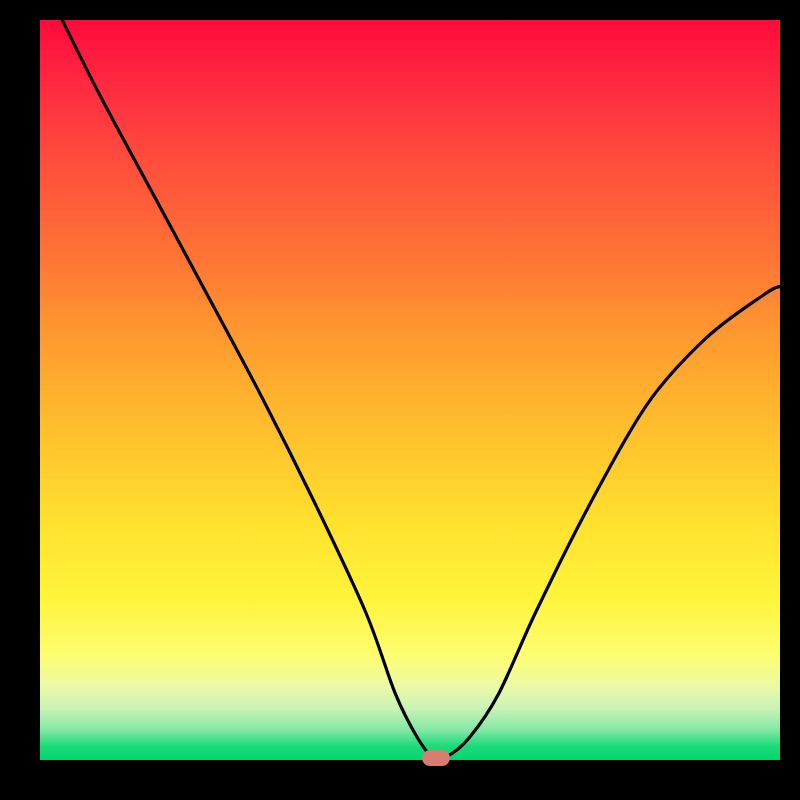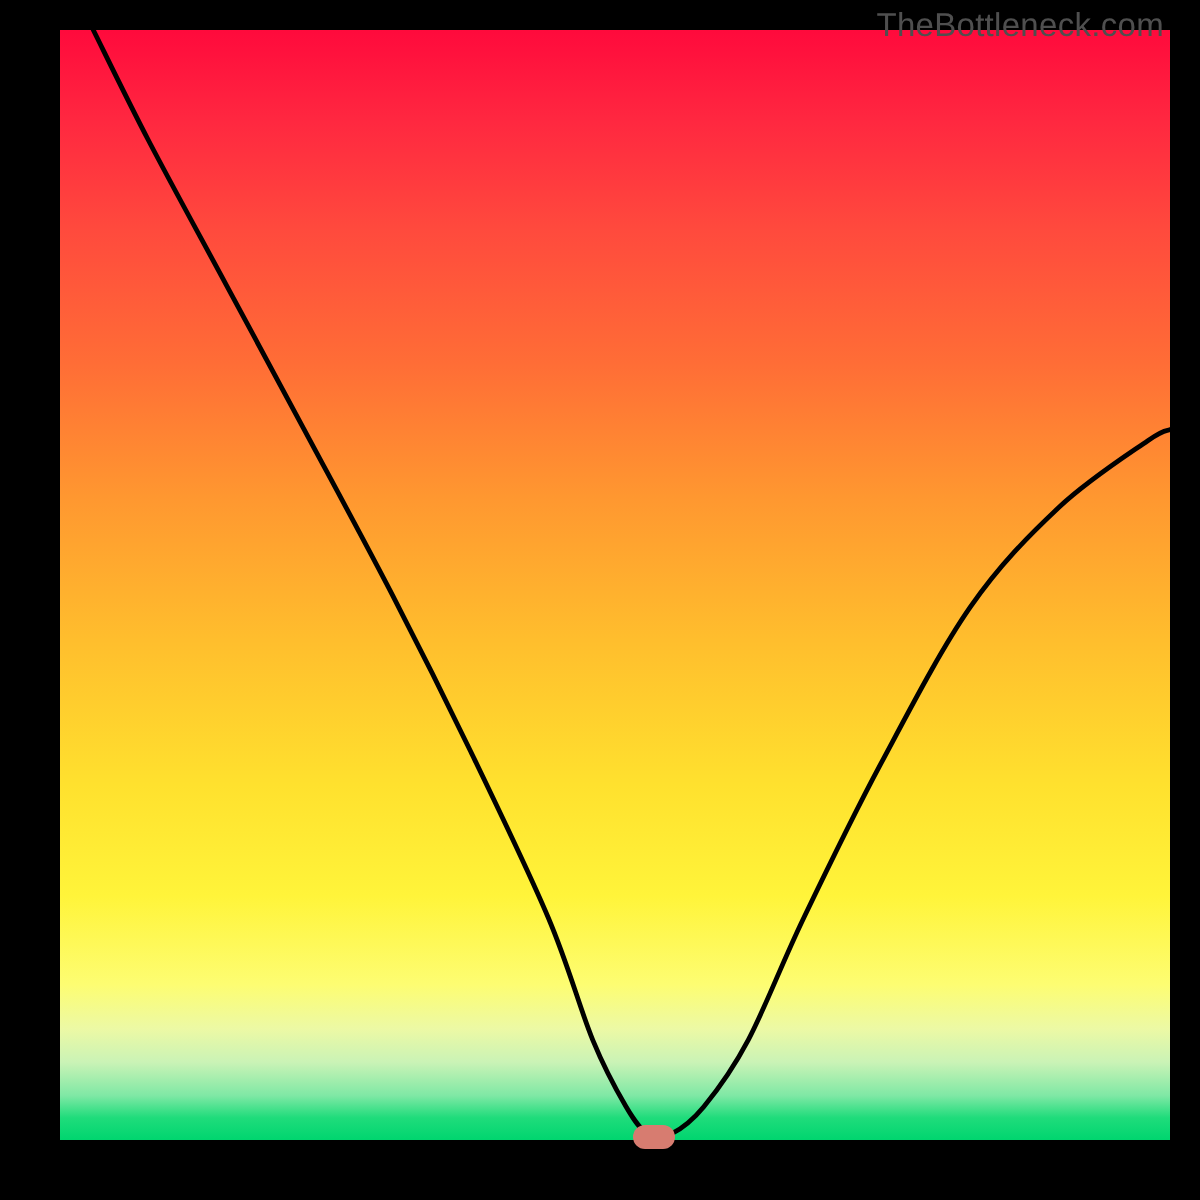--- a/index.html
+++ b/index.html
@@ -65,21 +65,20 @@
     height: 16px;
     border-radius: 8px;
     background: #d77c70;
     transform: translate(-50%, -50%);
   }
 </style>
 </head>
 <body>
 
 <div class="frame">
-  <div class="watermark">TheBottleneck.com</div>
 
   <div class="plot-area">
     <svg class="curve" viewBox="0 0 740 740" preserveAspectRatio="none">
       <path id="curve-path" fill="none" stroke="#000" stroke-width="3.2" stroke-linejoin="round" stroke-linecap="round" d="M 22.20 0.00 C 28.37 12.33, 44.40 45.63, 59.20 74.00 C 74.00 102.37, 93.73 138.13, 111.00 170.20 C 128.27 202.27, 144.30 231.87, 162.80 266.40 C 181.30 300.93, 203.50 341.63, 222.00 377.40 C 240.50 413.17, 256.53 445.23, 273.80 481.00 C 291.07 516.77, 312.03 559.93, 325.60 592.00 C 339.17 624.07, 346.57 652.43, 355.20 673.40 C 363.83 694.37, 371.23 707.32, 377.40 717.80 C 383.57 728.28, 387.27 733.22, 392.20 736.30 C 397.13 739.38, 400.83 739.38, 407.00 736.30 C 413.17 733.22, 420.57 728.28, 429.20 717.80 C 437.83 707.32, 447.70 694.37, 458.80 673.40 C 469.90 652.43, 481.00 622.83, 495.80 592.00 C 510.60 561.17, 529.10 522.93, 547.60 488.40 C 566.10 453.87, 587.07 413.17, 606.80 384.80 C 626.53 356.43, 646.27 336.70, 666.00 318.20 C 685.73 299.70, 712.87 282.43, 725.20 273.80 C 737.53 265.17, 737.53 267.63, 740.00 266.40"></path>
     </svg>
     <div class="marker" id="min-marker" style="left: 395.9px; top: 737.78px; background: rgb(215, 124, 112);"></div>
   </div>
 </div>
 
 </body></html>

